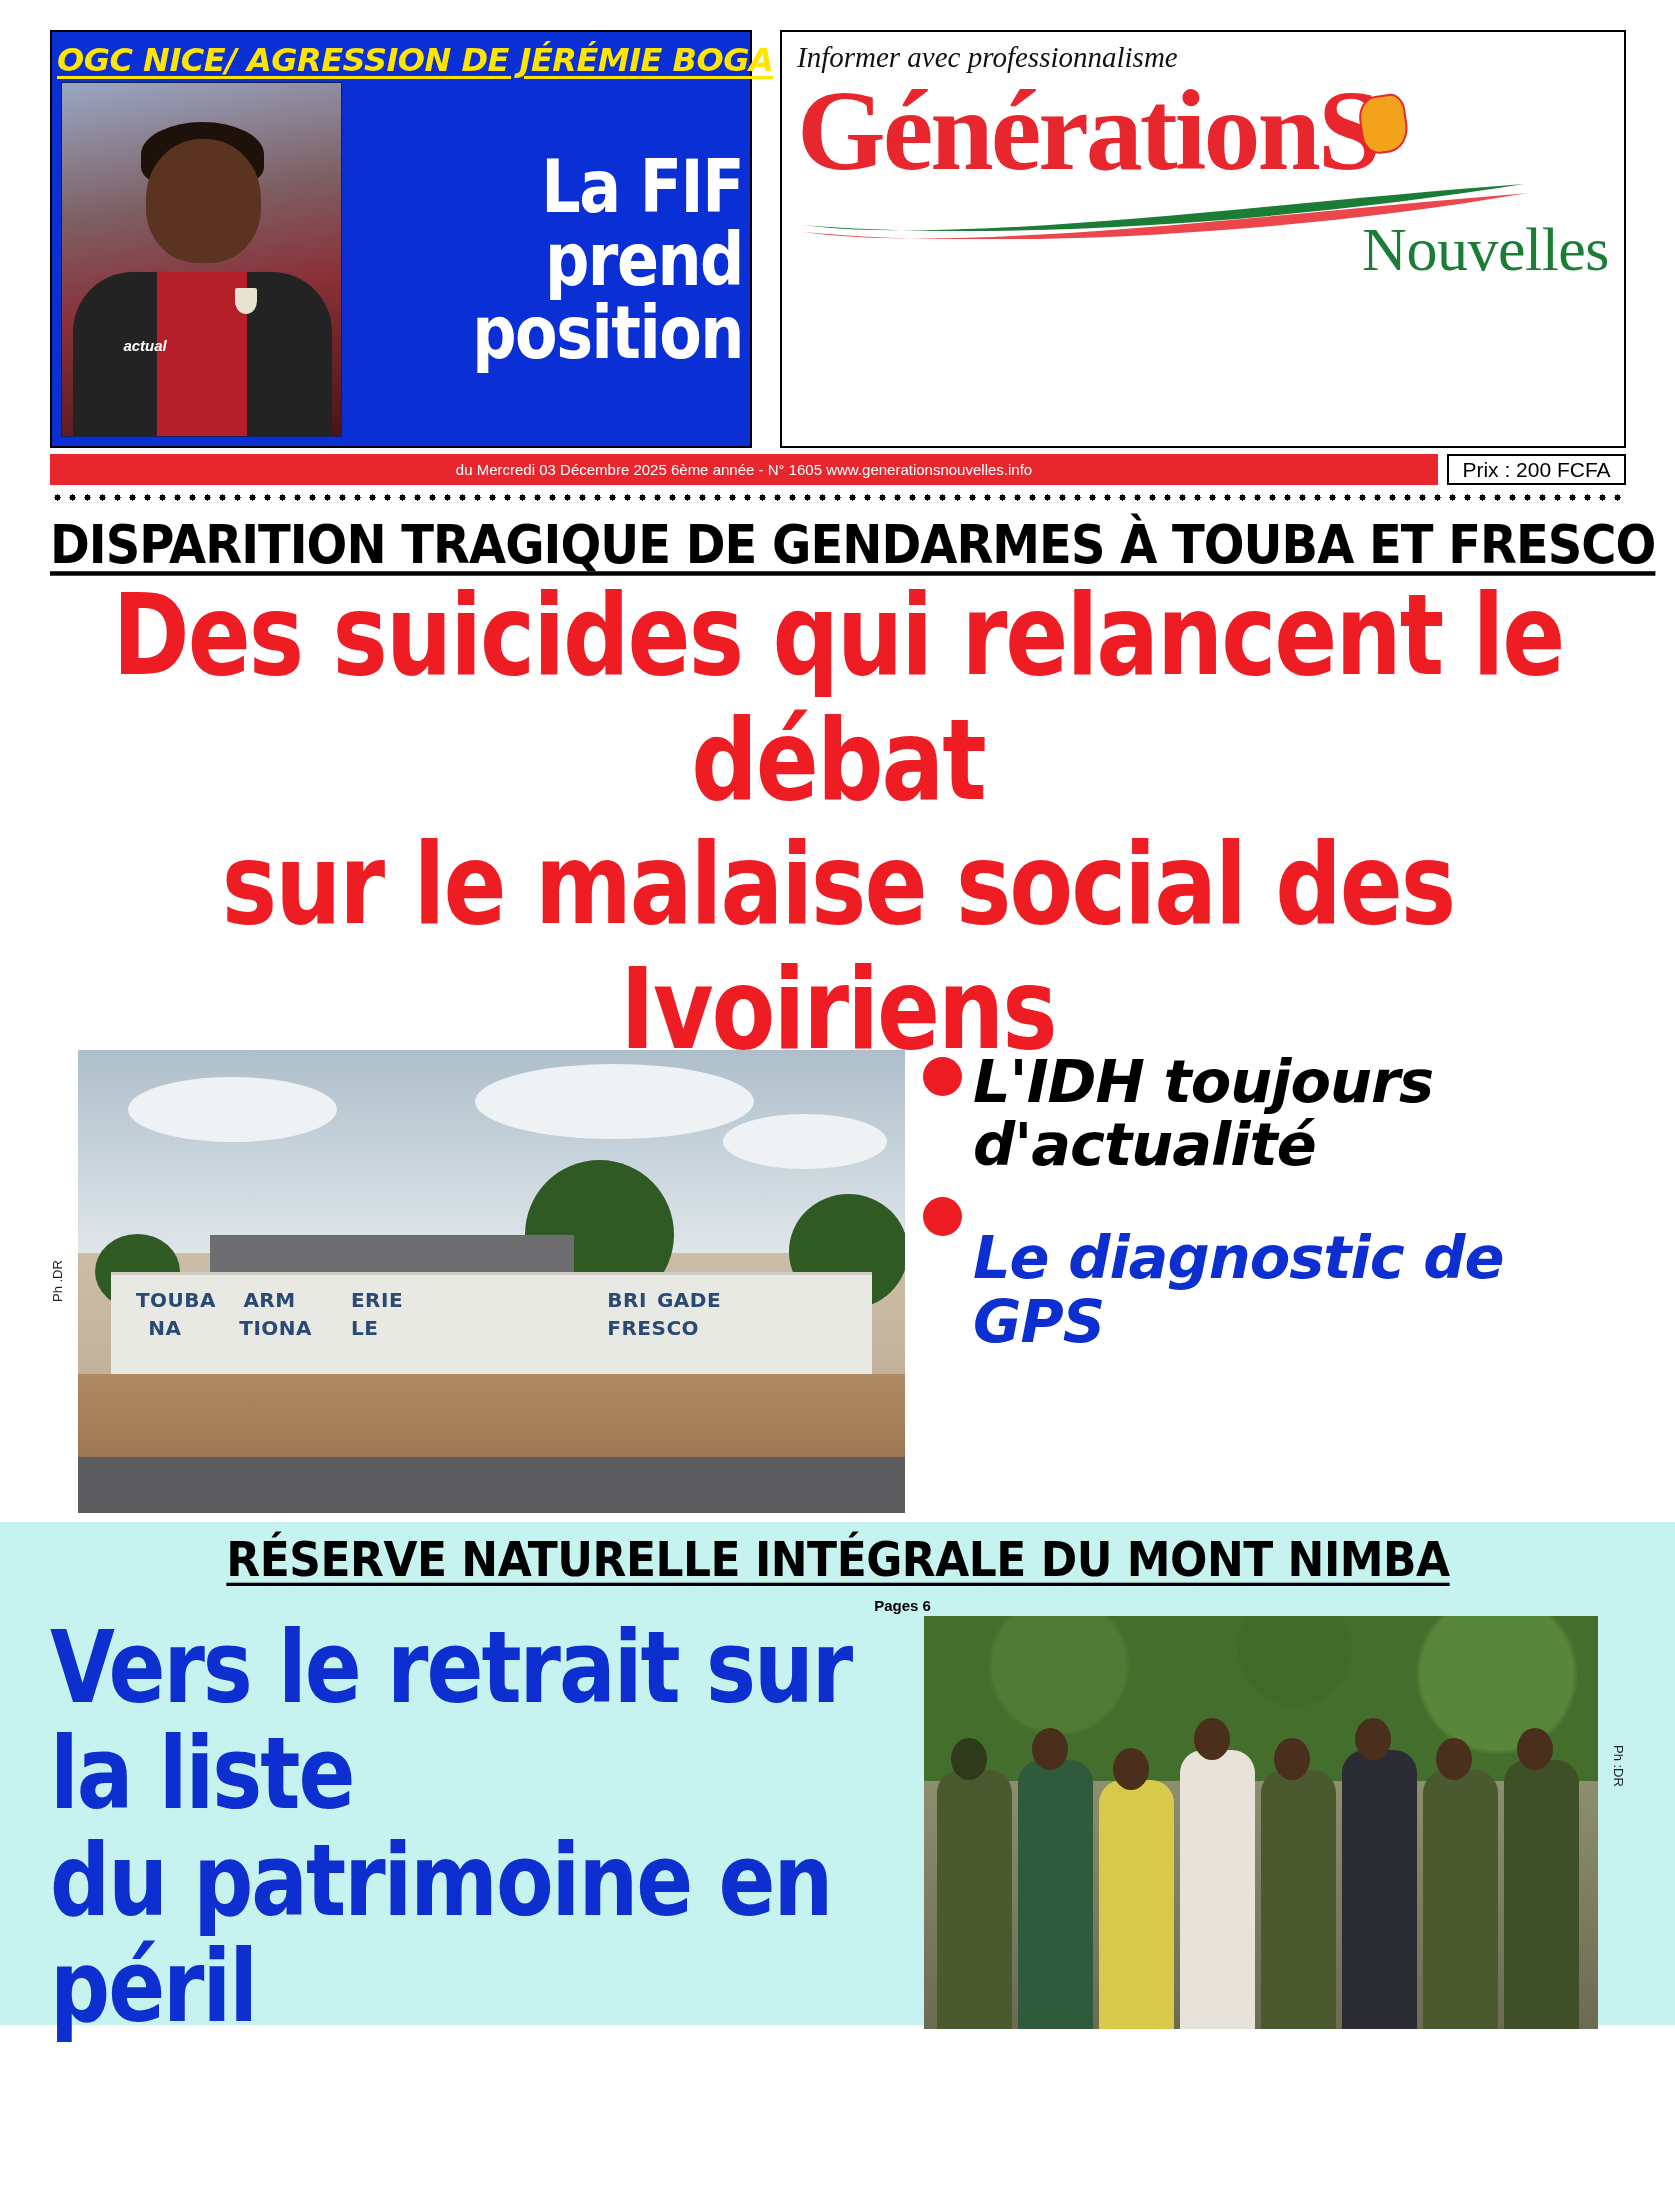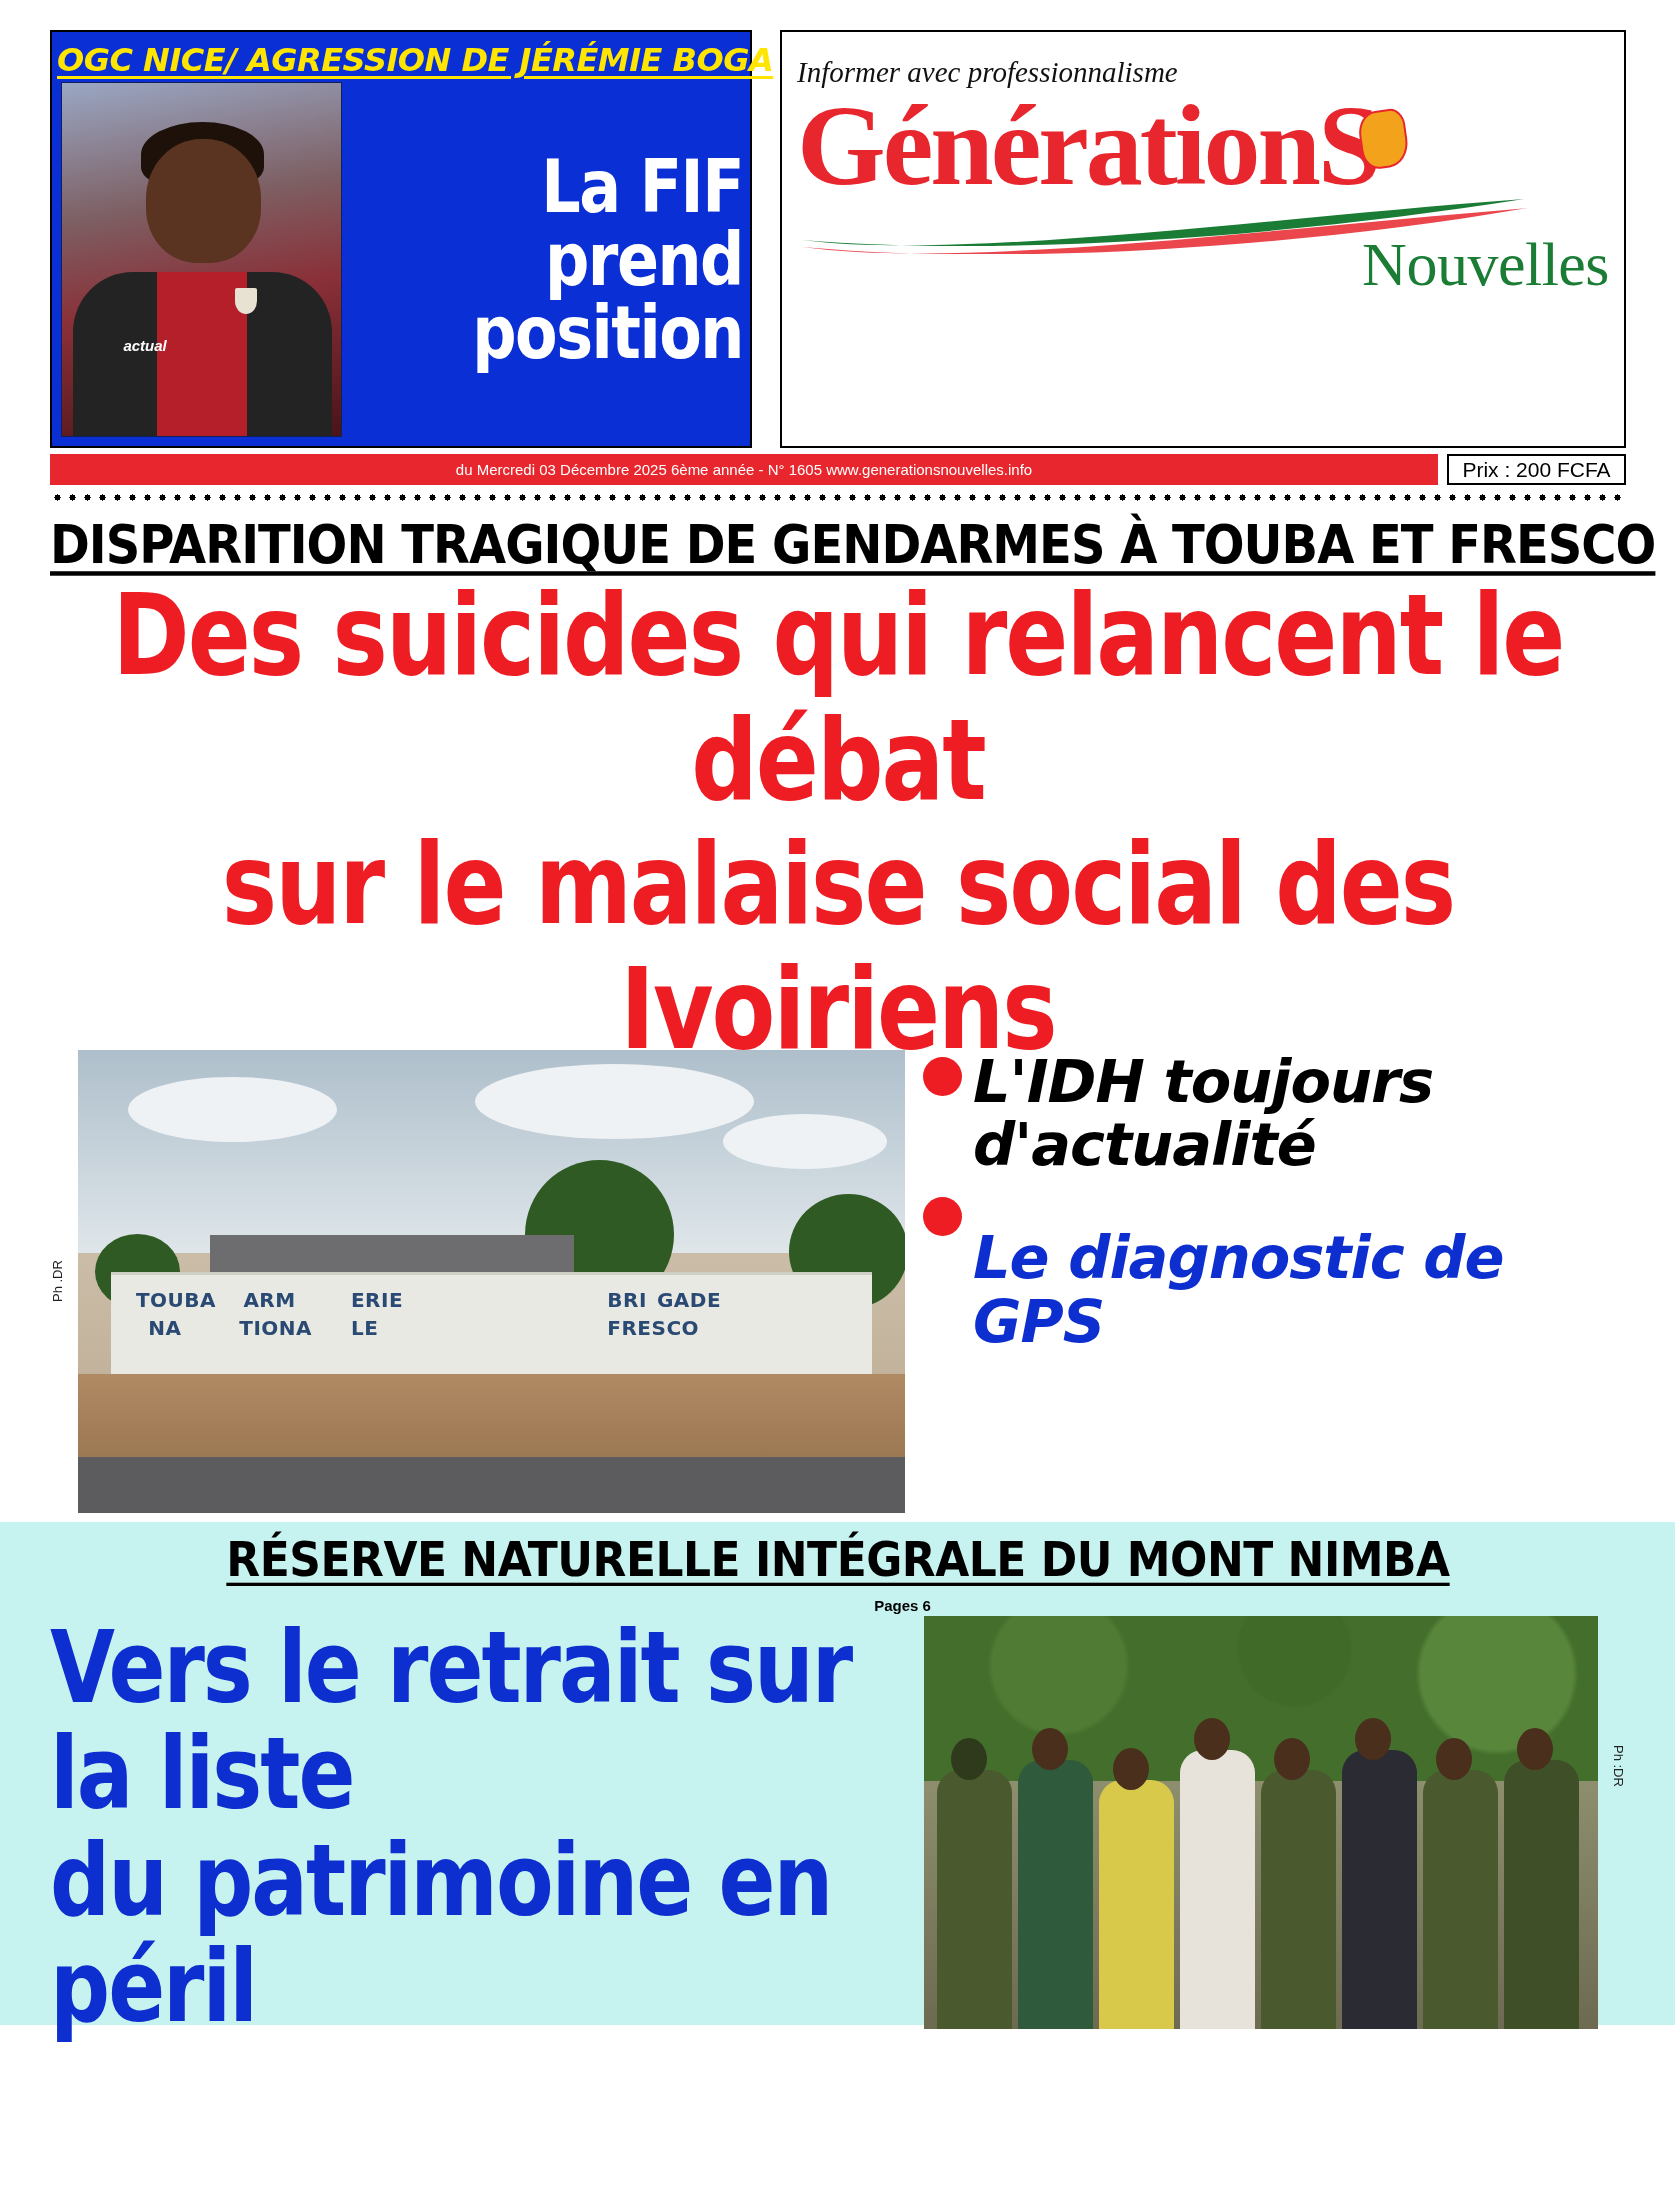--- a/index.html
+++ b/index.html
@@ -138,21 +138,21 @@
     letter-spacing: -1.5px;
     text-align: right;
     transform: scaleY(1.18);
     transform-origin: center;
   }
   .logo-box {
     flex: 1;
     border: 2.5px solid #000;
     box-sizing: border-box;
     position: relative;
-    padding: 24px 15px;
+    padding: 9px 15px;
     display: flex;
     flex-direction: column;
   }
   .logo-tagline {
     font-family: "Liberation Serif", serif;
     font-style: italic;
     font-size: 29px;
     color: #111;
     margin-bottom: 2px;
   }

